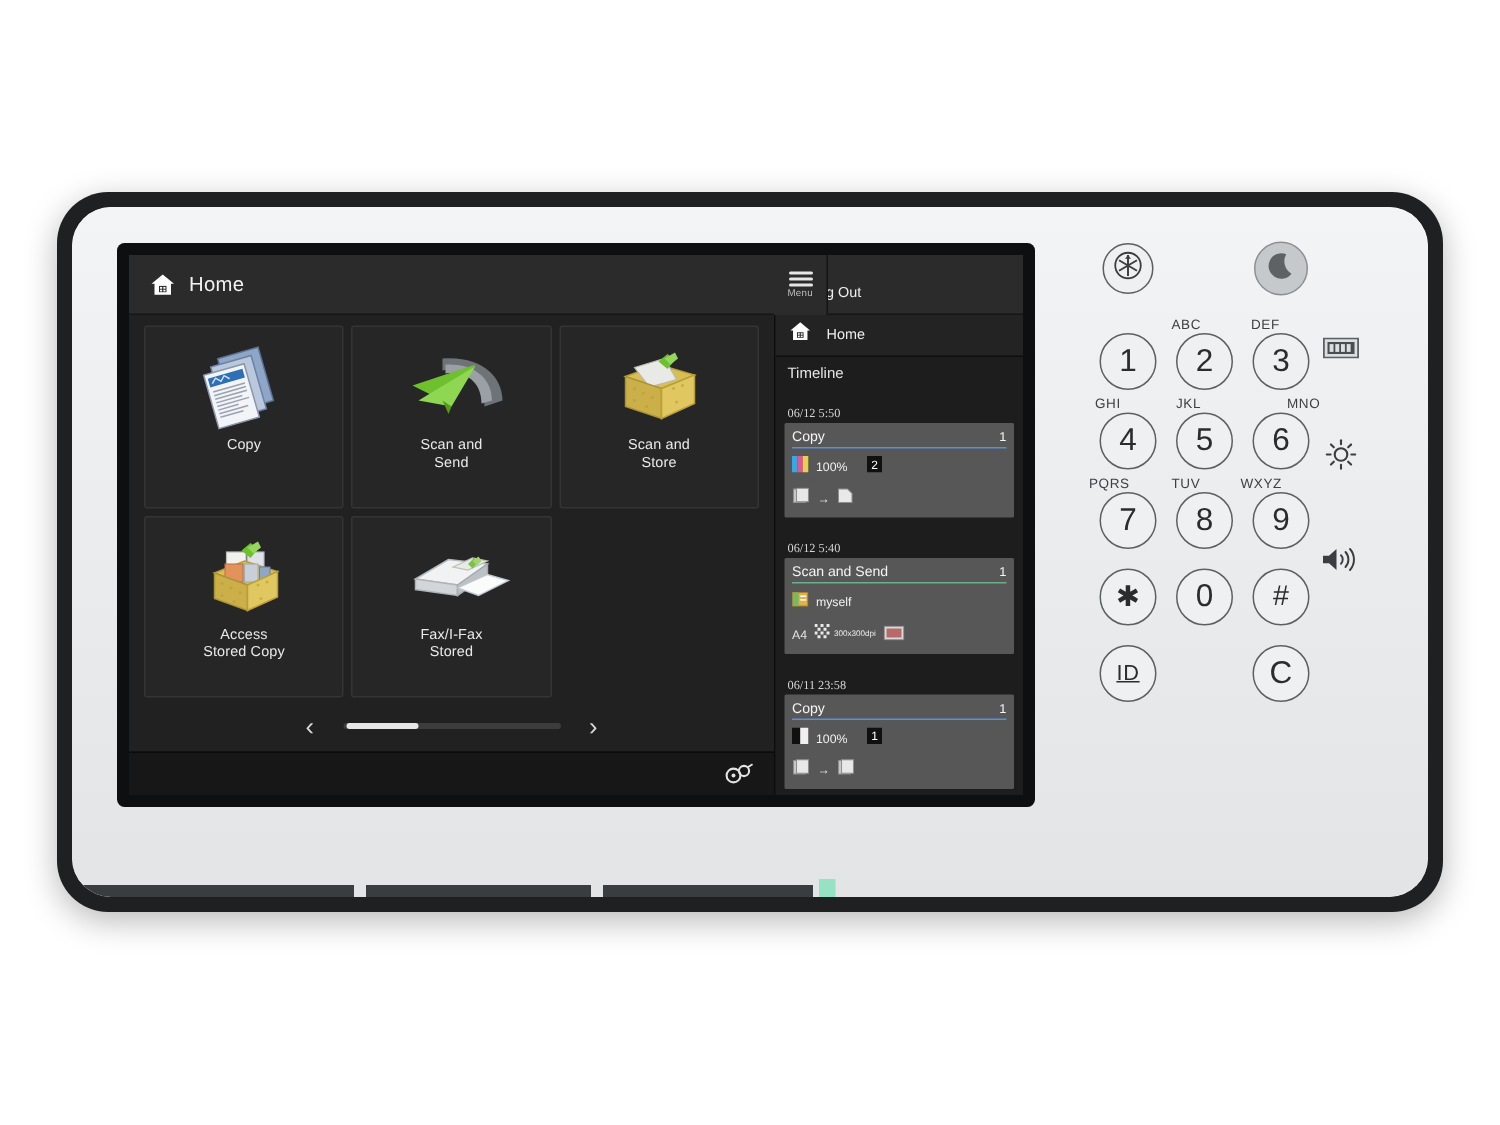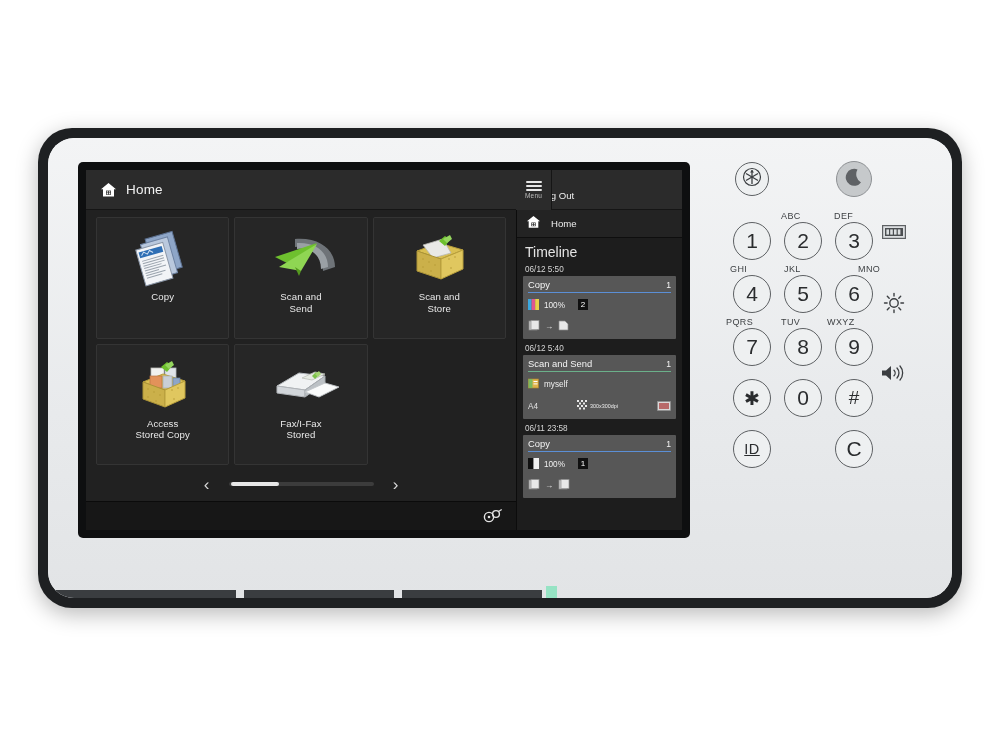--- a/index.html
+++ b/index.html
@@ -131,34 +131,34 @@
   .burger i { display:block; height:2px; background:#e6e6e6; border-radius:1px; }
   #menu-label { color:#bdbdbd; font-size:6.5px; letter-spacing:.2px; }
 
   #home-nav {
     height:28px; background:#232323; border-bottom:1px solid #0e0e0e;
     display:flex; align-items:center; gap:10px; padding-left:9px; flex:none;
   }
   #home-nav-label { color:#ededed; font-size:9.6px; }
 
   #timeline-wrap { flex:1; background:#1d1d1d; padding:4px 6px 0 6px; overflow:hidden; }
-  #timeline-title { color:#e4e4e4; font-size:14px; margin:2px 0 4px 2px; }
-
-  .tl-date { color:#d6d6d6; font-size:8.2px; margin:5px 0 2px 2px; }
+  #timeline-title { color:#e4e4e4; font-size:10px; margin:2px 0 4px 2px; }
+
+  .tl-date { color:#d6d6d6; font-size:8.2px; margin:16px 0 2px 2px;font-family:Liberation Serif, serif; }
   .tl-card {
     background:#575757; border-radius:1px; padding:3px 5px 4px 5px; margin-bottom:5px;
   }
   .tl-head { display:flex; align-items:baseline; justify-content:space-between; }
   .tl-job { color:#f4f4f4; font-size:9.4px; }
   .tl-count { color:#f4f4f4; font-size:8.6px; }
   .tl-rule { height:1px; margin:2px 0 3px 0; }
   .tl-rule.blue { background:#5b8fd6; }
   .tl-rule.green { background:#6bb08a; }
   .tl-row { display:flex; align-items:center; gap:5px; min-height:12px; }
-  .tl-row.sp { justify-content:space-between; }
+  .tl-row.sp { }
   .tl-txt { color:#f0f0f0; font-size:8.2px; }
   .tl-txt.dim { color:#e2e2e2; }
   .sw { display:block; }
   .dpi-chip { display:flex; align-items:center; gap:2px; }
   .dpi-txt { color:#ececec; font-size:5.4px; line-height:6px; }
 
   #status-foot {
     height:29px; background:#171717; border-top:1px solid #0b0b0b;
     display:flex; align-items:center; gap:7px; padding-left:10px; flex:none;
   }

